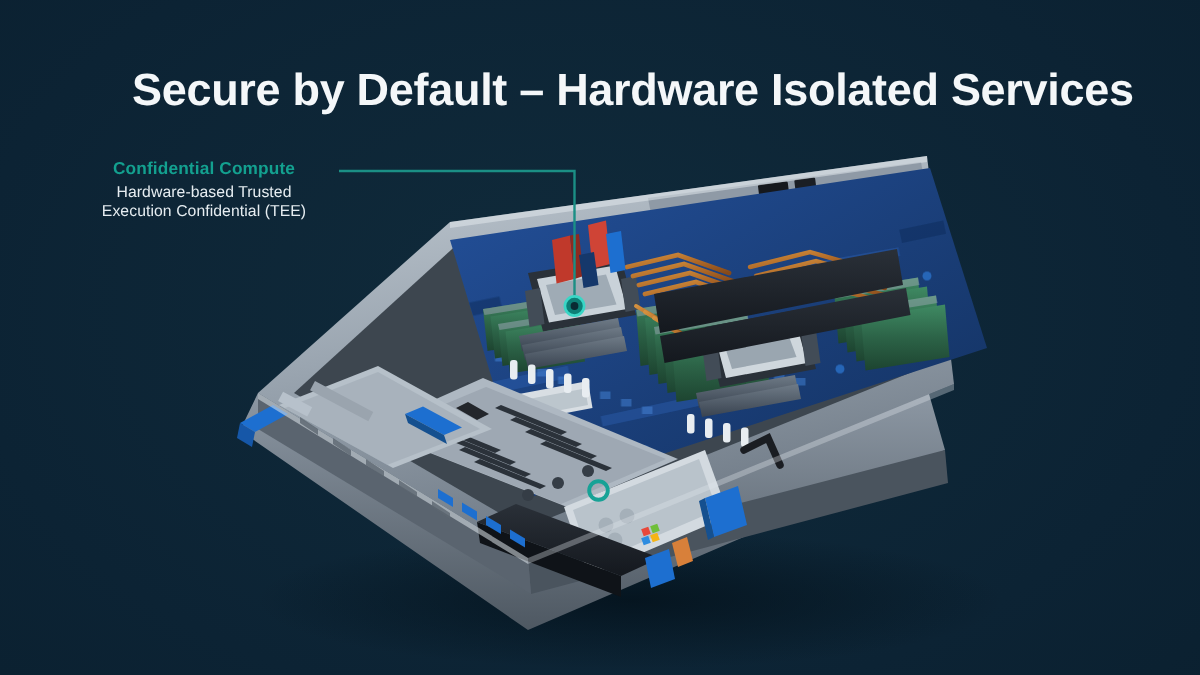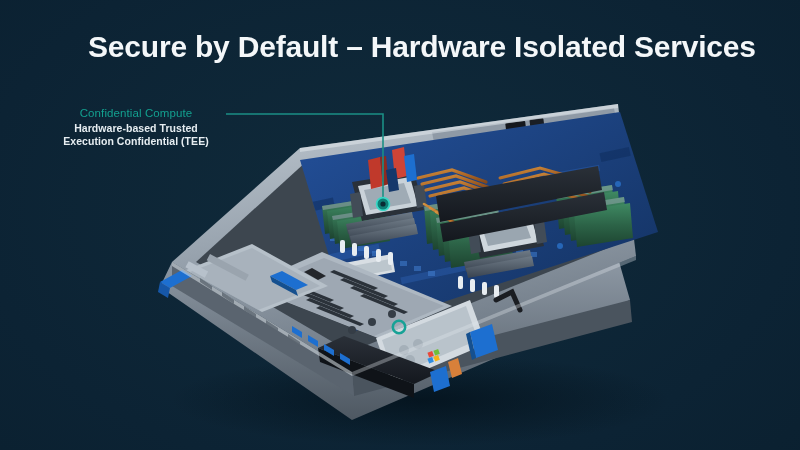--- a/index.html
+++ b/index.html
@@ -11,33 +11,33 @@
   }
   #slide {
     position:absolute; inset:0;
     background:
       radial-gradient(ellipse 900px 600px at 48% 46%, #102b3b 0%, #0c2334 45%, #081b28 100%);
     overflow:hidden;
   }
 
   
   .title {
-    position:absolute; left:88px; top:30px;
+    position:absolute; left:88px; top:44px;
     font-size:30px; font-weight:600; letter-spacing:-0.2px;
     color:#f4f7f9; white-space:nowrap;
   }
 
   
   .callout { position:absolute; left:40px; top:106px; width:192px; text-align:center; }
   .callout-title {
-    font-size:11.5px; font-weight:400; color:#13a08f; letter-spacing:0.1px;
+    font-size:11.5px; font-weight:700; color:#13a08f; letter-spacing:0.1px;
     line-height:14px;
   }
   .callout-sub {
-    margin-top:2px; font-size:10.5px; font-weight:700; color:#e6edf1;
+    margin-top:2px; font-size:10.5px; font-weight:400; color:#e6edf1;
     line-height:13px; letter-spacing:0.05px;
   }
   .leader { position:absolute; left:0; top:0; width:800px; height:450px; pointer-events:none; }
 
   
   #photo { position:absolute; left:0; top:0; width:800px; height:450px; }
 </style>
 </head>
 <body>
 

